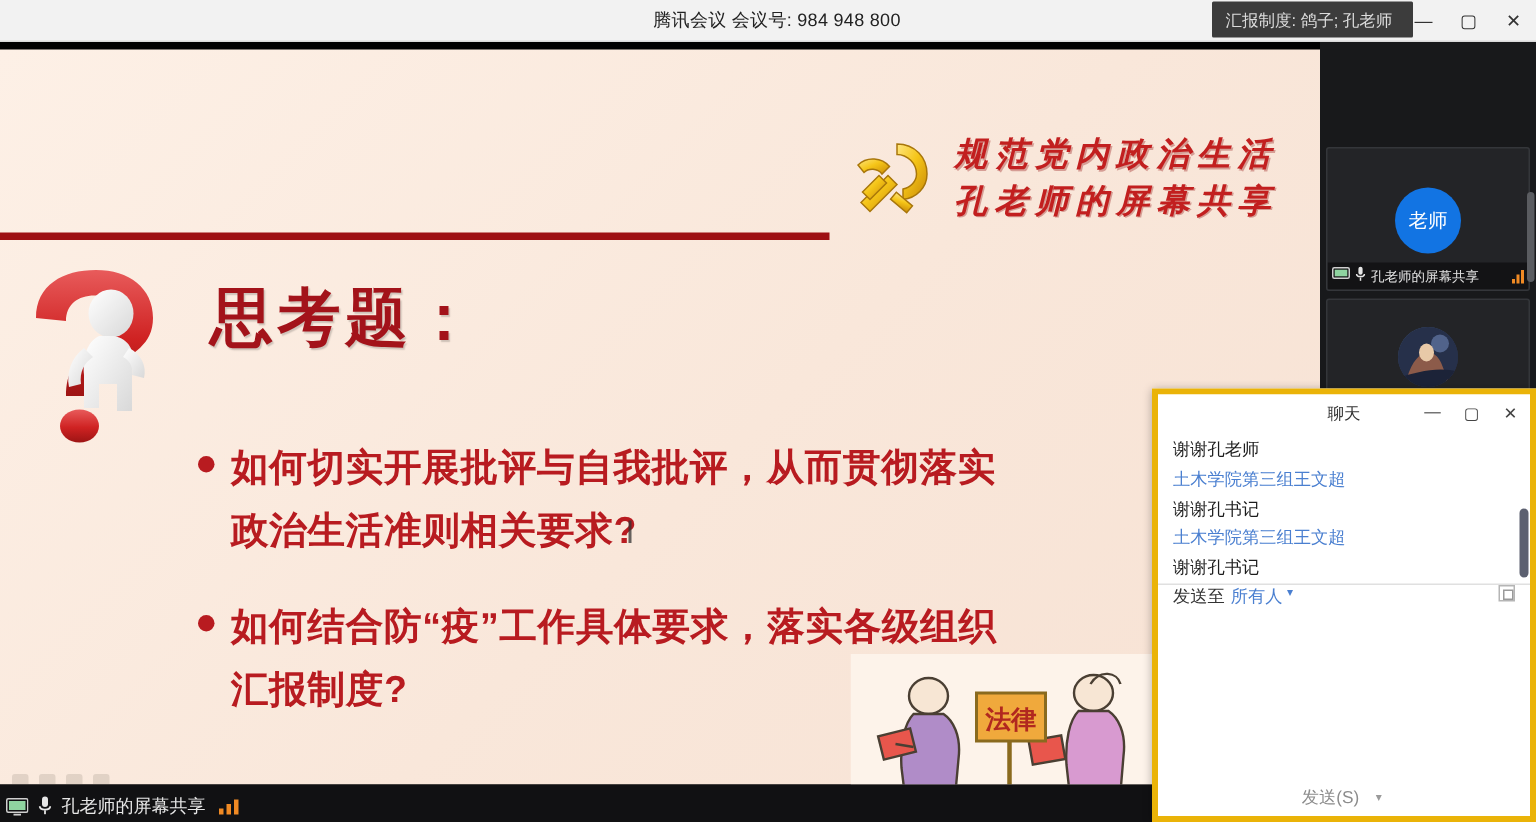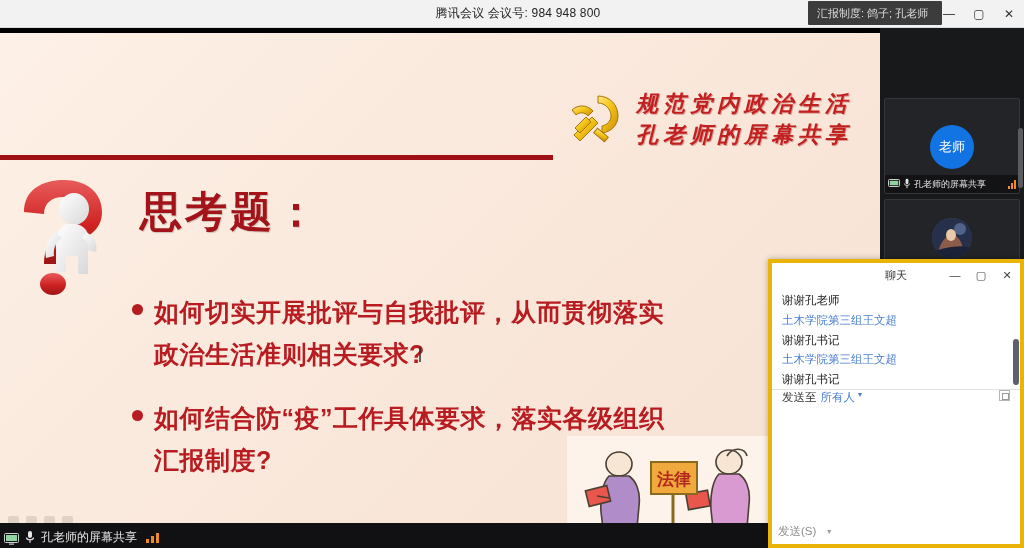--- a/index.html
+++ b/index.html
@@ -195,21 +195,21 @@
     border: 1px solid #b5b5b5; position: relative;
   }
   .sendto-expand::after {
     content: ''; position: absolute; left: 2px; top: 2px;
     width: 5px; height: 5px; border: 1px solid #9a9a9a;
   }
   .chat-input {
     flex: 1; padding: 6px 10px; font-size: 11.5px; color: #aaa; min-height: 24px;
   }
   .chat-sendbar {
-    height: 26px; display: flex; align-items: center; justify-content: flex-start;
+    height: 26px; display: flex; align-items: center; justify-content: center;
     padding-right: 6px; gap: 2px;
   }
   .send-btn { font-size: 11.5px; color: #8c8c8c; padding: 2px 6px; }
   .send-caret { font-size: 8px; color: #9a9a9a; padding: 0 3px; }
 
   .cursor-ibeam {
     position: absolute; left: 419px; top: 347px; width: 2px; height: 15px;
     background: #333; opacity: .75;
   }
 </style>

